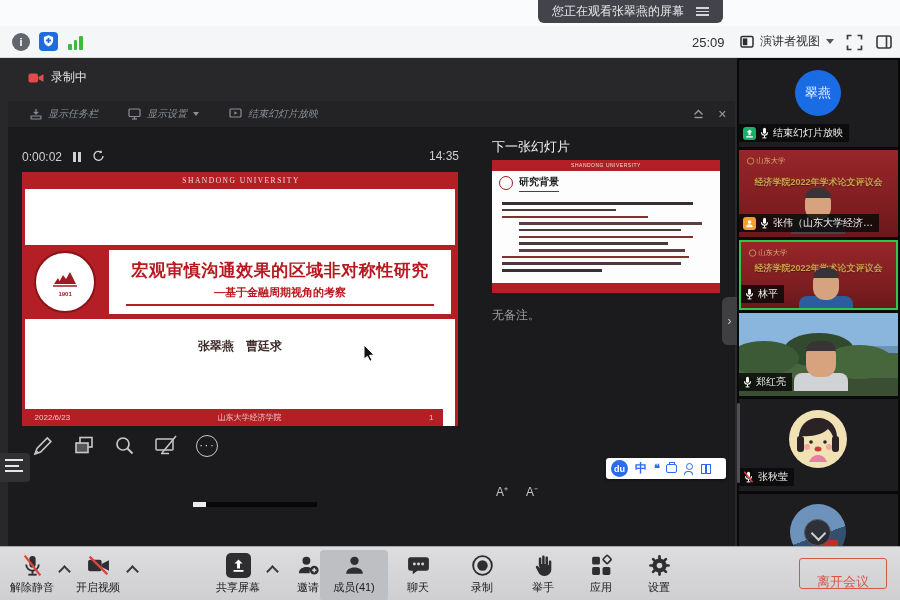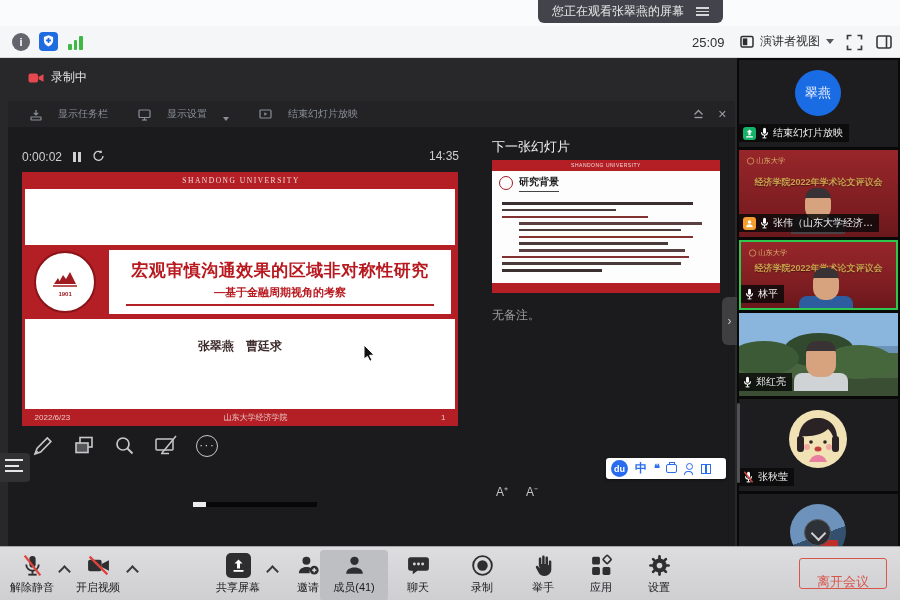--- a/index.html
+++ b/index.html
@@ -29,21 +29,21 @@
   .panel-btn { position:absolute; left:876px; top:8px; cursor:pointer; }
 
   
   .main { position:absolute; top:58px; left:0; width:900px; height:488px; display:flex; }
   .share { position:relative; width:737px; height:488px; background:#28282a; }
 
   .rec { position:absolute; left:28px; top:11px; display:flex; align-items:center; gap:7px; color:#e4e4e6; font-size:12px; }
 
   .presenter { position:absolute; left:8px; top:43px; width:727px; height:445px; background:#1b1b1d; }
   .wps-bar { position:absolute; top:0; left:0; width:100%; height:26px; background:#232325; display:flex; align-items:center; gap:30px; padding-left:22px; color:#8a8f98; font-size:10px; }
-  .wps-item { display:flex; align-items:flex-end; gap:16px; cursor:pointer; }
+  .wps-item { display:flex; align-items:center; gap:6px; cursor:pointer;font-style:italic; }
   .wps-caret { width:0; height:0; border-left:3.5px solid transparent; border-right:3.5px solid transparent; border-top:4px solid #8a8f98; }
   .wps-right { position:absolute; right:8px; top:0; height:26px; display:flex; align-items:center; gap:14px; color:#9a9aa0; }
   .wps-close { font-size:11px; cursor:pointer; }
   .wps-pin { cursor:pointer; }
 
   .timer-row { position:absolute; left:14px; top:48px; display:flex; align-items:center; gap:11px; color:#cfcfd1; font-size:12px; }
   .pause-btn { display:flex; gap:2.5px; cursor:pointer; }
   .pause-btn i { display:block; width:2.5px; height:10px; background:#cfcfd1; }
   .clock { position:absolute; left:421px; top:48px; color:#cfcfd1; font-size:12px; }
 
@@ -56,21 +56,21 @@
   .title-band { position:absolute; top:73px; left:0; right:0; height:74px; background:#b31f24; }
   .title-box { position:absolute; left:84px; right:4px; top:5px; bottom:5px; background:#fff;
     display:flex; flex-direction:column; align-items:center; justify-content:center; }
   .slide-title { color:#b8191f; font-size:17px; font-weight:bold; letter-spacing:0.5px; }
   .slide-sub { color:#b8191f; font-size:11px; font-weight:bold; margin-top:3px; }
   .title-underline { width:90%; height:2px; background:#b31f24; margin-top:4px; }
   .logo { position:absolute; left:9px; top:6px; width:62px; height:62px; border-radius:50%; background:#fff;
     border:2px solid #8c1318; display:flex; flex-direction:column; align-items:center; justify-content:center; }
   .logo-year { font-size:10px; transform:scale(0.6); color:#a01b20; font-weight:bold; margin-top:-2px; }
   .authors { position:absolute; top:166px; left:0; width:100%; text-align:center; font-size:12px; font-weight:bold; color:#3c2a2a; }
-  .slide-bottom { position:absolute; bottom:0; left:0; right:0; height:17px; background:#b31f24; overflow:hidden; }
+  .slide-bottom { position:absolute; bottom:0; left:0; right:12px; height:17px; background:#b31f24; overflow:hidden; }
   .sb-inner { width:125%; transform:scale(0.8); transform-origin:0 50%; display:flex; align-items:center;
     height:21px; margin-top:-2px; padding:0 12px; color:#e9c6c6; font-size:10px; }
   .sb-inner .school { flex:1; text-align:center; }
   .cursor-arrow { position:absolute; left:338px; top:172px; }
 
   
   .tools { position:absolute; left:22px; top:332px; display:flex; align-items:center; gap:15px; }
   .tool { width:26px; height:26px; display:flex; align-items:center; justify-content:center; cursor:pointer; }
   .dots-circle { width:22px; height:22px; border:1.5px solid #c8c8ca; border-radius:50%; color:#c8c8ca;
     text-align:center; line-height:18px; font-size:13px; letter-spacing:1px; }

